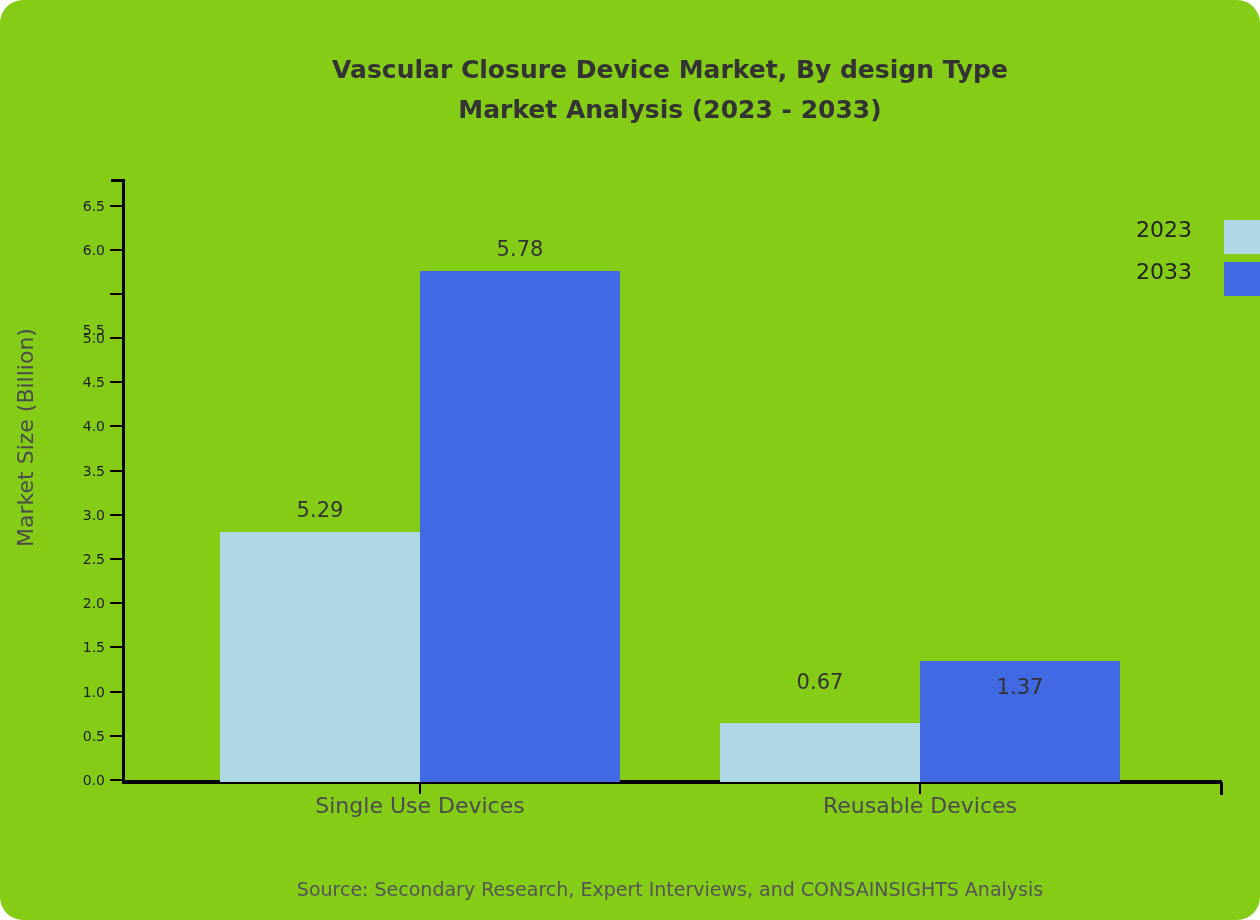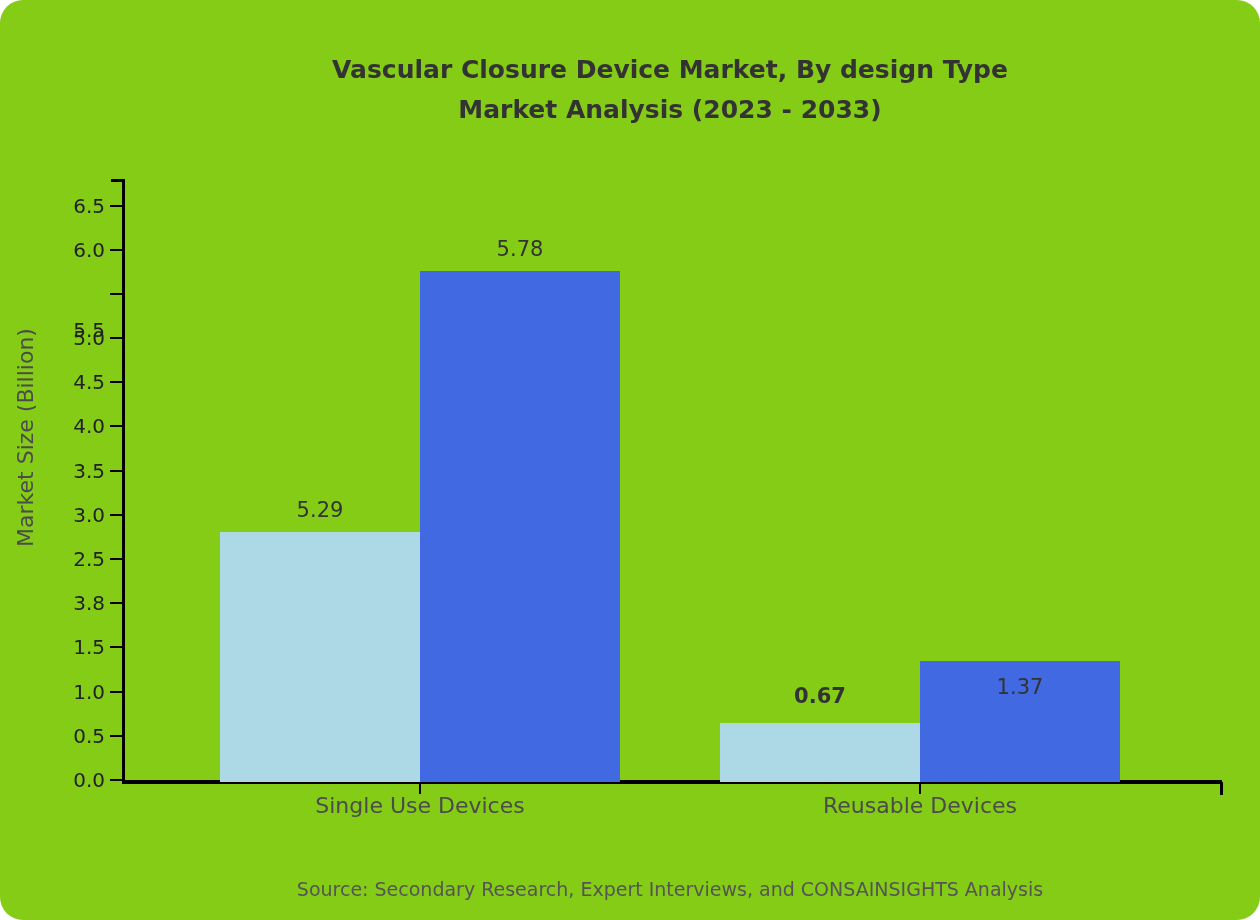--- a/index.html
+++ b/index.html
@@ -75,21 +75,21 @@
     position: absolute;
     left: 110px;
     width: 13px;
     height: 2px;
     background: #000000;
   }
   .y-tick-label {
     position: absolute;
     right: 1155px;   
     text-align: right;
-    font-size: 20px;
+    font-size: 14px;
     color: #222222;
     white-space: nowrap;
     transform: translateY(-50%);
   }
 
   
   .x-tick {
     position: absolute;
     top: 782px;
     width: 2px;
@@ -200,21 +200,21 @@
   <div id="y-ticks">
       <div class="y-tick" style="top: 779px;"></div>
       <div class="y-tick-label" style="top: 780px;">0.0</div>
       <div class="y-tick" style="top: 734.809px;"></div>
       <div class="y-tick-label" style="top: 735.809px;">0.5</div>
       <div class="y-tick" style="top: 690.618px;"></div>
       <div class="y-tick-label" style="top: 691.618px; margin-left: 18px;">1.0</div>
       <div class="y-tick" style="top: 646.426px;"></div>
       <div class="y-tick-label" style="top: 647.426px;">1.5</div>
       <div class="y-tick" style="top: 602.235px;"></div>
-      <div class="y-tick-label" style="top: 603.235px;">3.8</div>
+      <div class="y-tick-label" style="top: 603.235px;">2.0</div>
       <div class="y-tick" style="top: 558.044px;"></div>
       <div class="y-tick-label" style="top: 559.044px;">2.5</div>
       <div class="y-tick" style="top: 513.853px;"></div>
       <div class="y-tick-label" style="top: 514.853px;">3.0</div>
       <div class="y-tick" style="top: 469.662px;"></div>
       <div class="y-tick-label" style="top: 470.662px;">3.5</div>
       <div class="y-tick" style="top: 425.471px;"></div>
       <div class="y-tick-label" style="top: 426.471px;">4.0</div>
       <div class="y-tick" style="top: 381.279px;"></div>
       <div class="y-tick-label" style="top: 382.279px;">4.5</div>
@@ -235,20 +235,30 @@
       <div class="x-tick-end" style="left: 1220px;"></div>
     </div>
 
   <div id="plot-area">
       <div class="bar" style="left: 98px; width: 200px; height: 250.122px; background: rgb(173, 216, 230);"></div>
       <div class="bar" style="left: 298px; width: 200px; height: 510.85px; background: rgb(65, 105, 225);"></div>
       <div class="bar" style="left: 598px; width: 200px; height: 59.2162px; background: rgb(173, 216, 230);"></div>
       <div class="bar" style="left: 798px; width: 200px; height: 121.084px; background: rgb(65, 105, 225);"></div>
     </div>
 
+  <div id="legend">
+      <div class="legend-row">
+        <span class="legend-label">2023</span>
+        <span class="legend-swatch" style="background: rgb(173, 216, 230);"></span>
+      </div>
+      <div class="legend-row">
+        <span class="legend-label">2033</span>
+        <span class="legend-swatch" style="background: rgb(65, 105, 225);"></span>
+      </div>
+    </div>
 
   <div id="source-note">Source: Secondary Research, Expert Interviews, and CONSAINSIGHTS Analysis</div>
 
 <div class="bar-label" style="left: 320px; top: 497.878px;">5.29</div>
     <div class="bar-label" style="left: 520px; top: 237.15px;">5.78</div>
-    <div class="bar-label" style="left: 820px; top: 684px; font-weight: bold;">0.67</div>
+    <div class="bar-label" style="left: 820px; top: 670px;">0.67</div>
     <div class="bar-label" style="left: 1020px; top: 626.916px; margin-top: 48px;">1.37</div>
   </div>
 
 </body></html>

